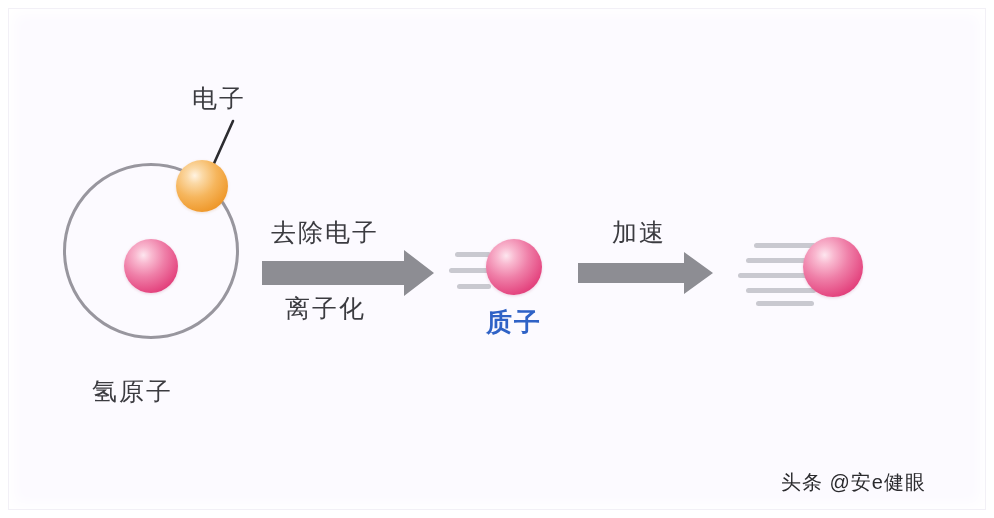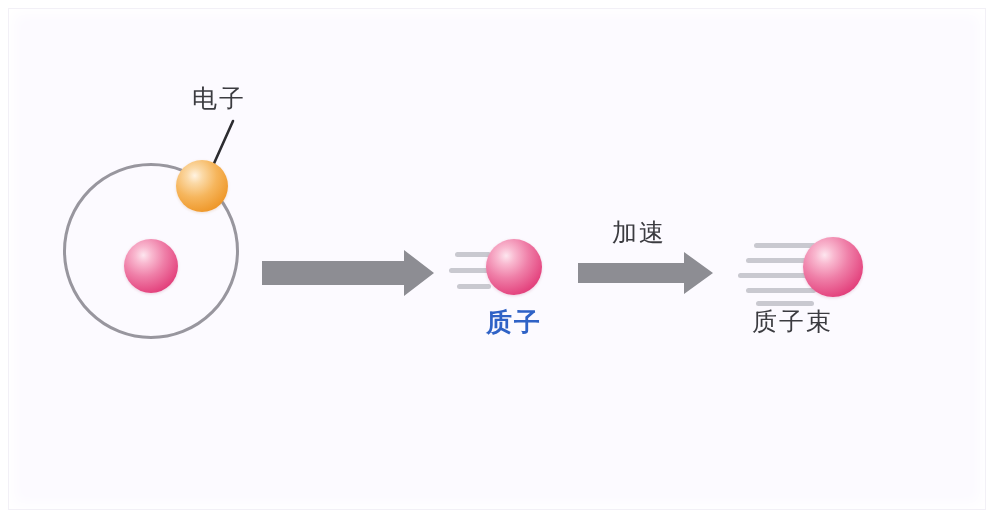--- a/index.html
+++ b/index.html
@@ -123,22 +123,25 @@
       <path d="M 578,263 L 684,263 L 684,252 L 713,273 L 684,294 L 684,283 L 578,283 Z" fill="#8d8d93"></path>
     </g>
   </svg>
 
   <div id="atom-orbit"></div>
   <div id="nucleus" class="sphere sphere-pink"></div>
   <div id="electron" class="sphere sphere-orange"></div>
 
   <div class="label" id="label-electron">电子</div>
 
+  <div class="label" id="label-hydrogen">氢原子</div>
 
+  <div class="label" id="label-remove-electron">去除电子</div>
 
+  <div class="label" id="label-ionization">离子化</div>
 
   <div>
     <div class="speedline" style="left:455px; top:252px; width:36px;"></div>
     <div class="speedline" style="left:449px; top:268px; width:44px;"></div>
     <div class="speedline" style="left:457px; top:284px; width:34px;"></div>
     <div class="sphere sphere-pink" style="left:486px; top:239px; width:56px; height:56px;"></div>
   </div>
 
   <div class="label" id="label-proton">质子</div>
 
@@ -146,16 +149,16 @@
 
   <div>
     <div class="speedline" style="left:754px; top:243px; width:62px;"></div>
     <div class="speedline" style="left:746px; top:258px; width:72px;"></div>
     <div class="speedline" style="left:738px; top:273px; width:78px;"></div>
     <div class="speedline" style="left:746px; top:288px; width:70px;"></div>
     <div class="speedline" style="left:756px; top:301px; width:58px;"></div>
     <div class="sphere sphere-pink" style="left:803px; top:237px; width:60px; height:60px;"></div>
   </div>
 
-  <div class="label" id="label-proton-beam">质子束</div>
 
+  <div id="watermark">头条 @安e健眼</div>
 
 </div>
 
 </body></html>

